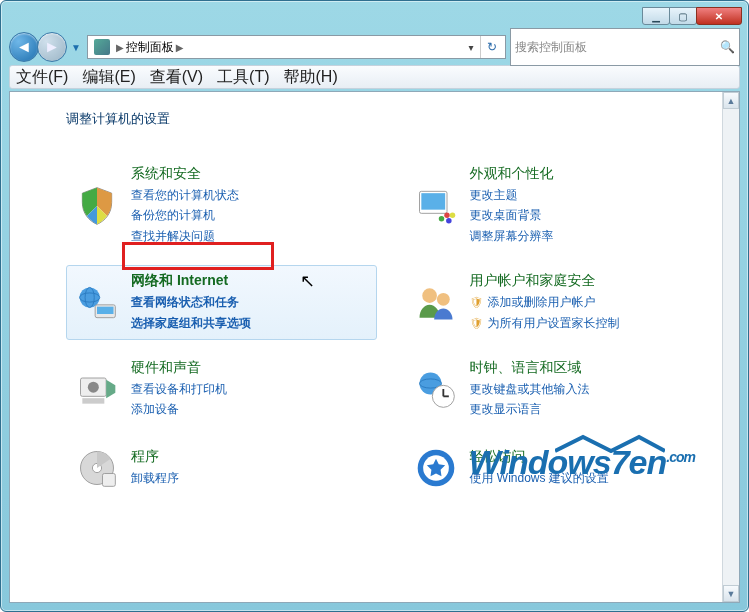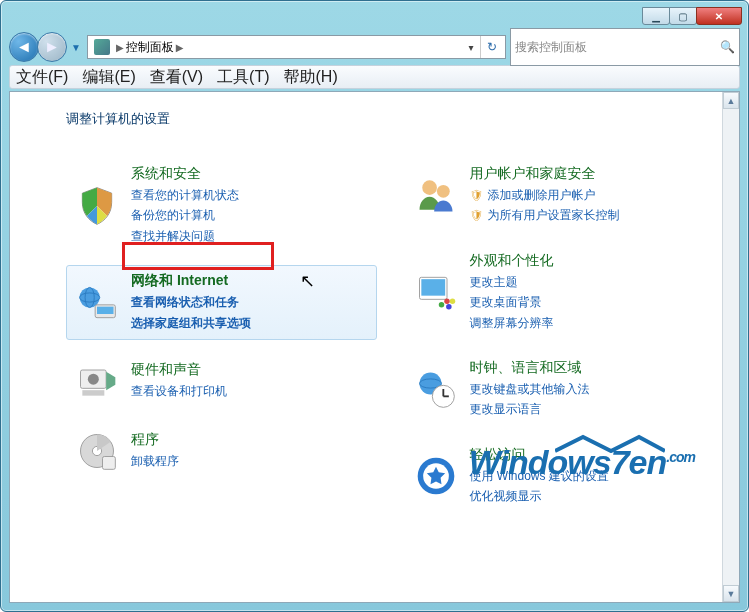--- a/index.html
+++ b/index.html
@@ -167,53 +167,39 @@
                 <svg class="ic" viewBox="0 0 48 48">
                   <rect x="6" y="12" width="28" height="20" rx="2" fill="#eee" stroke="#999"></rect>
                   <circle cx="20" cy="22" r="6" fill="#888"></circle>
                   <path d="M34 14l10 6v8l-10 6z" fill="#6a8"></path>
                   <rect x="8" y="34" width="24" height="6" fill="#ccc"></rect>
                 </svg>
               </div>
               <div class="cat-body">
                 <div class="cat-title">硬件和声音</div>
                 <span class="cat-link">查看设备和打印机</span>
+                <span class="cat-link">添加设备</span>
               </div>
             </div>
             <div class="cat">
               <div class="cat-icon">
                 <svg class="ic" viewBox="0 0 48 48">
                   <circle cx="24" cy="24" r="18" fill="#d8d8d8" stroke="#999"></circle>
                   <circle cx="24" cy="24" r="5" fill="#fff" stroke="#999"></circle>
                   <path d="M24 6a18 18 0 0 1 15 8l-15 10z" fill="#c8c8c8"></path>
                   <rect x="30" y="30" width="14" height="14" rx="2" fill="#eee" stroke="#999"></rect>
                 </svg>
               </div>
               <div class="cat-body">
                 <div class="cat-title">程序</div>
                 <span class="cat-link">卸载程序</span>
               </div>
             </div>
           </div>
         <div class="col" id="right-col">
-            <div class="cat">
-              <div class="cat-icon">
-                <svg class="ic" viewBox="0 0 48 48">
-                  <circle cx="17" cy="16" r="8" fill="#f0c080"></circle>
-                  <path d="M6 40c0-8 5-14 11-14s11 6 11 14z" fill="#5a9a4a"></path>
-                  <circle cx="32" cy="20" r="7" fill="#f0c080"></circle>
-                  <path d="M22 42c0-7 5-12 10-12s10 5 10 12z" fill="#4a7ad0"></path>
-                </svg>
-              </div>
-              <div class="cat-body">
-                <div class="cat-title">用户帐户和家庭安全</div>
-                <span class="cat-link shield">添加或删除用户帐户</span>
-                <span class="cat-link shield">为所有用户设置家长控制</span>
-              </div>
-            </div>
             <div class="cat">
               <div class="cat-icon">
                 <svg class="ic" viewBox="0 0 48 48">
                   <rect x="6" y="8" width="30" height="24" rx="2" fill="#fff" stroke="#999"></rect>
                   <rect x="8" y="10" width="26" height="18" fill="#5ab0e8"></rect>
                   <circle cx="36" cy="34" r="3" fill="#d44"></circle>
                   <circle cx="30" cy="38" r="3" fill="#4a4"></circle>
                   <circle cx="38" cy="40" r="3" fill="#44d"></circle>
                   <circle cx="42" cy="34" r="3" fill="#dd4"></circle>
                 </svg>
@@ -221,20 +207,35 @@
               <div class="cat-body">
                 <div class="cat-title">外观和个性化</div>
                 <span class="cat-link">更改主题</span>
                 <span class="cat-link">更改桌面背景</span>
                 <span class="cat-link">调整屏幕分辨率</span>
               </div>
             </div>
             <div class="cat">
               <div class="cat-icon">
                 <svg class="ic" viewBox="0 0 48 48">
+                  <circle cx="17" cy="16" r="8" fill="#f0c080"></circle>
+                  <path d="M6 40c0-8 5-14 11-14s11 6 11 14z" fill="#5a9a4a"></path>
+                  <circle cx="32" cy="20" r="7" fill="#f0c080"></circle>
+                  <path d="M22 42c0-7 5-12 10-12s10 5 10 12z" fill="#4a7ad0"></path>
+                </svg>
+              </div>
+              <div class="cat-body">
+                <div class="cat-title">用户帐户和家庭安全</div>
+                <span class="cat-link shield">添加或删除用户帐户</span>
+                <span class="cat-link shield">为所有用户设置家长控制</span>
+              </div>
+            </div>
+            <div class="cat">
+              <div class="cat-icon">
+                <svg class="ic" viewBox="0 0 48 48">
                   <circle cx="18" cy="18" r="12" fill="#4a9de0"></circle>
                   <ellipse cx="18" cy="18" rx="12" ry="5" fill="none" stroke="#2a7ac0"></ellipse>
                   <circle cx="32" cy="32" r="12" fill="#fff" stroke="#999"></circle>
                   <line x1="32" y1="32" x2="32" y2="24" stroke="#333" stroke-width="2"></line>
                   <line x1="32" y1="32" x2="38" y2="32" stroke="#333" stroke-width="2"></line>
                 </svg>
               </div>
               <div class="cat-body">
                 <div class="cat-title">时钟、语言和区域</div>
                 <span class="cat-link">更改键盘或其他输入法</span>
@@ -245,21 +246,20 @@
               <div class="cat-icon">
                 <svg class="ic" viewBox="0 0 48 48">
                   <circle cx="24" cy="24" r="20" fill="#2a7ad0"></circle>
                   <circle cx="24" cy="24" r="14" fill="#fff"></circle>
                   <path d="M24 14l3 6 7 1-5 5 1 7-6-3-6 3 1-7-5-5 7-1z" fill="#2a7ad0"></path>
                 </svg>
               </div>
               <div class="cat-body">
                 <div class="cat-title">轻松访问</div>
                 <span class="cat-link">使用 Windows 建议的设置</span>
-                <span class="cat-link">优化视频显示</span>
               </div>
             </div>
           </div>
       </div>
     </div>
 
     <div class="redbox r2"></div>
     <div class="cursor">↖</div>
 
     <div class="watermark">

